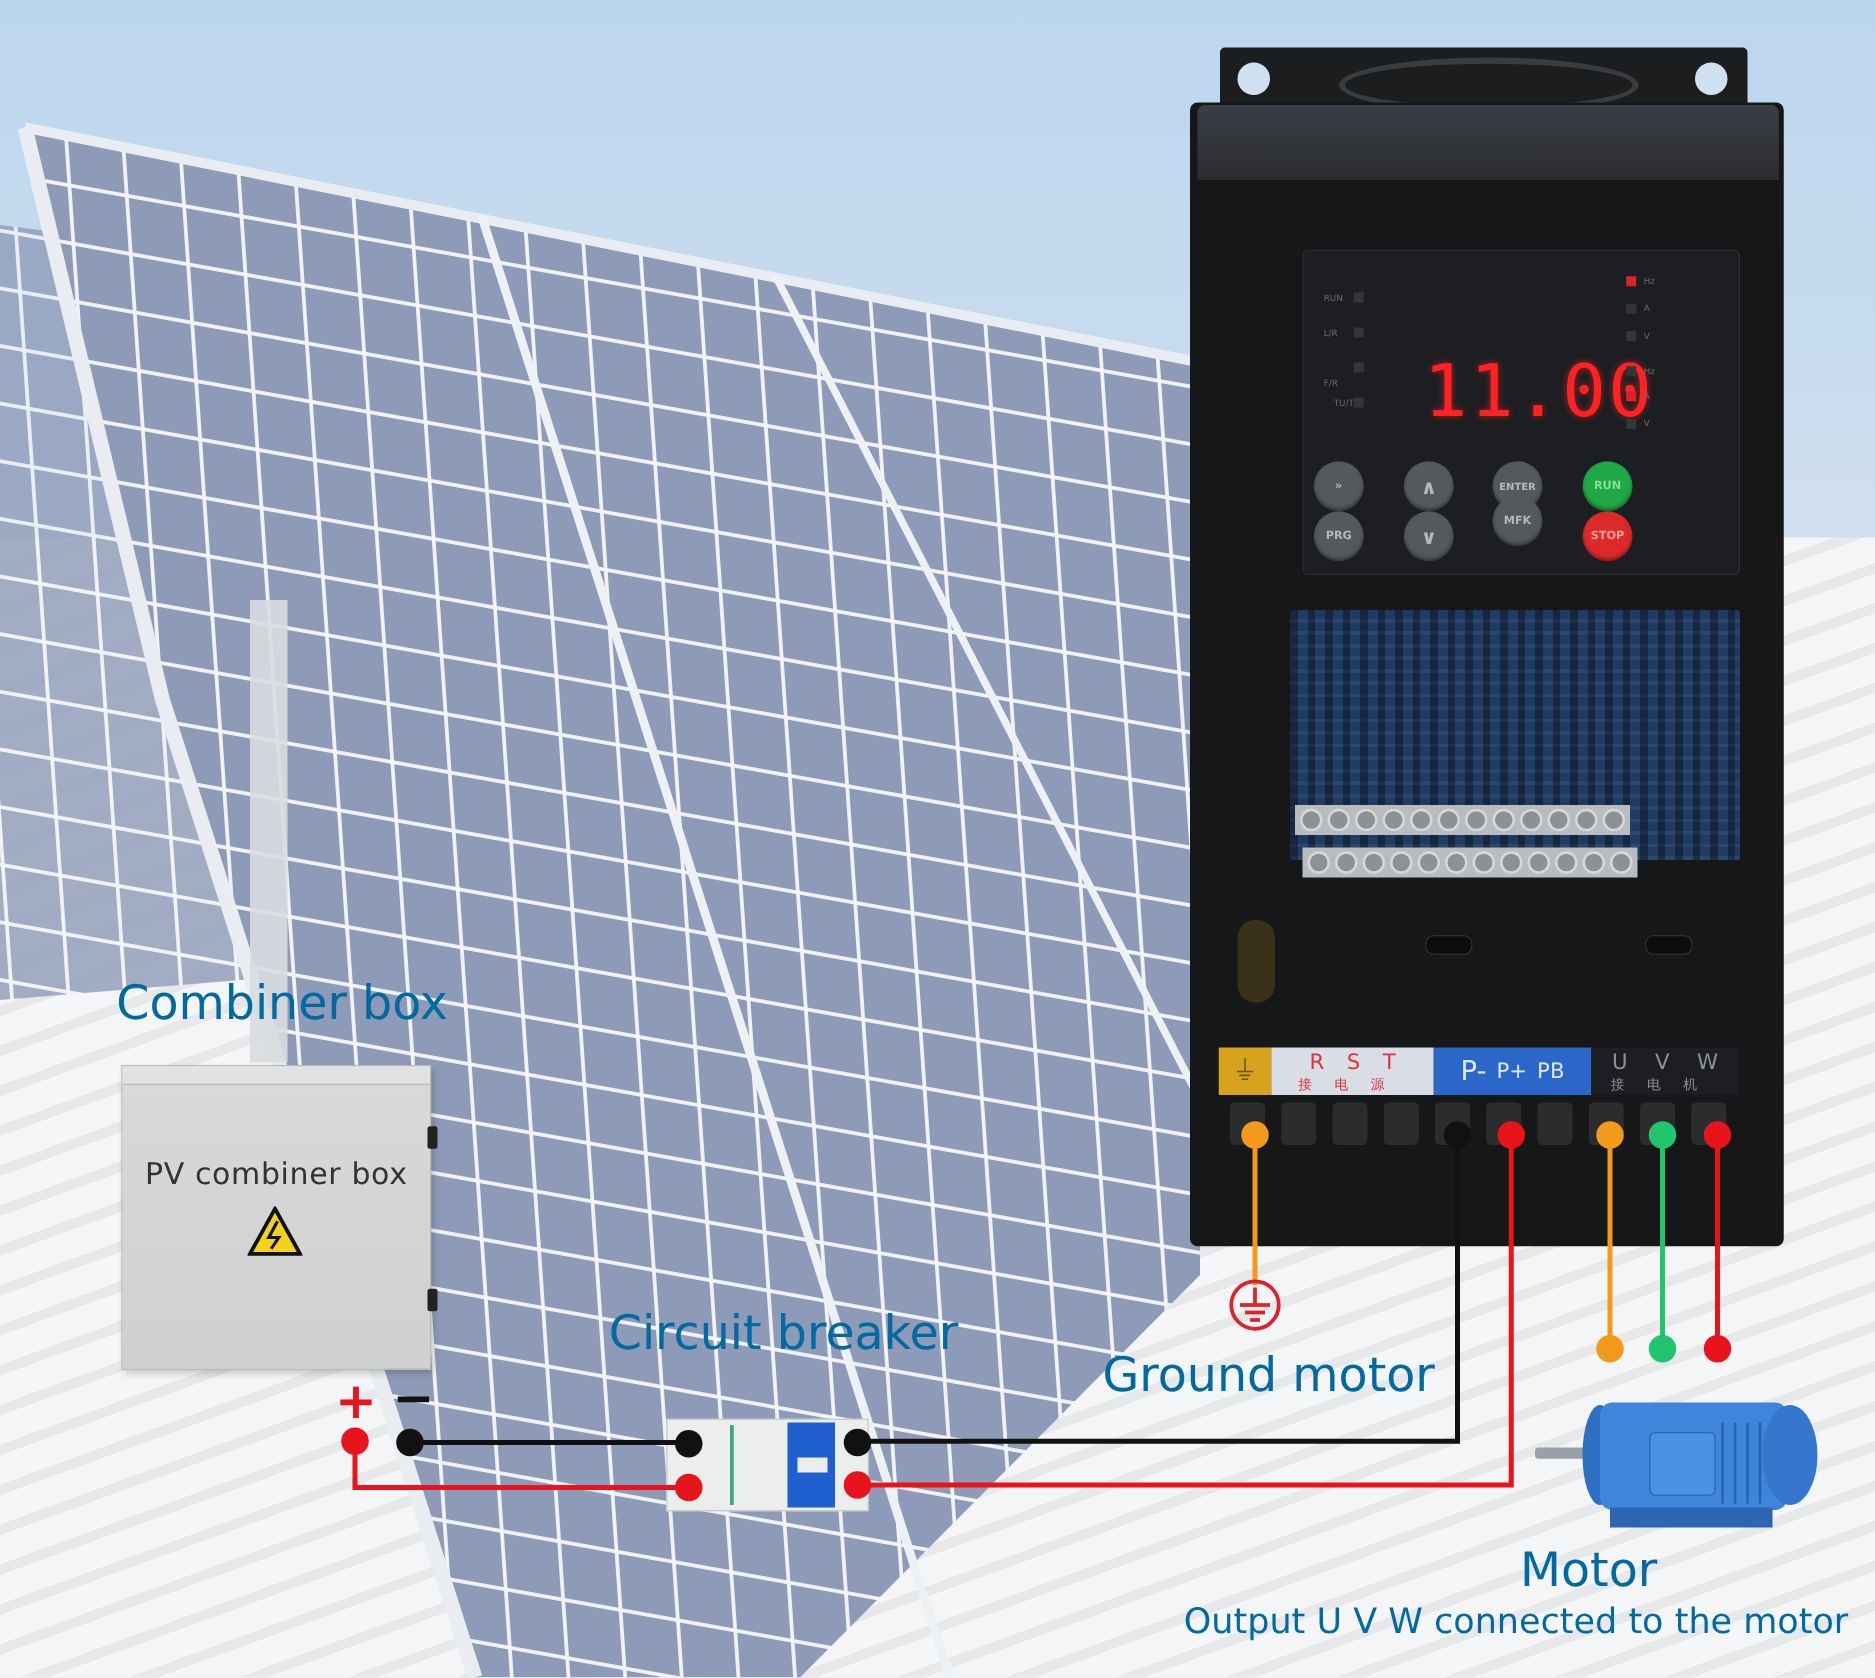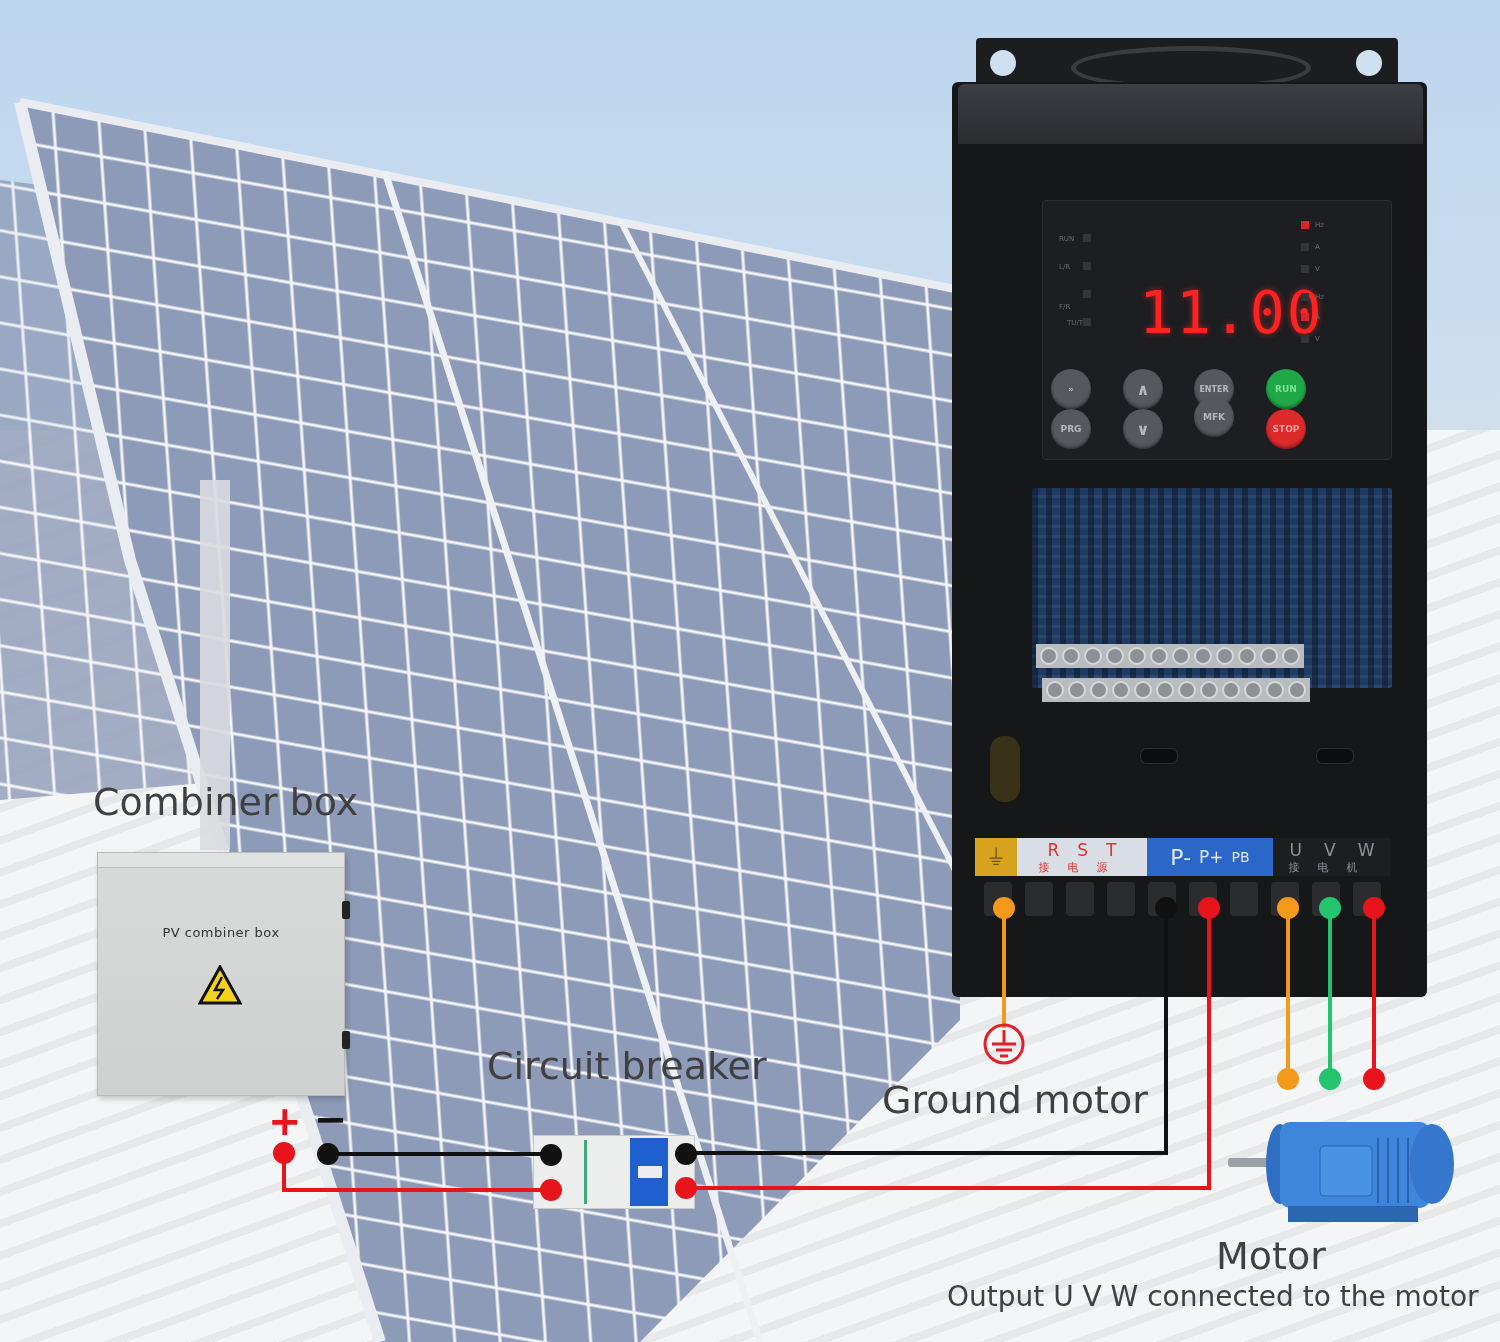--- a/index.html
+++ b/index.html
@@ -3,26 +3,26 @@
 <meta charset="utf-8">
 <style>
   html,body{margin:0;padding:0;}
   body{width:1500px;height:1342px;position:relative;overflow:hidden;
     font-family:"DejaVu Sans","Liberation Sans",sans-serif;background:#eef0f2;}
   .sky{position:absolute;left:0;top:0;width:1500px;height:520px;
     background:linear-gradient(180deg,#bcd6ee 0%,#c9dcef 60%,#d8e2ec 100%);}
   .roof{position:absolute;left:0;top:430px;width:1500px;height:912px;
     background:repeating-linear-gradient(160deg,#f4f5f6 0px,#f4f5f6 22px,#e6e8ea 22px,#e6e8ea 30px);}
   .panel{position:absolute;}
-  .label{position:absolute;color:#404040;font-family:"DejaVu Sans","Liberation Sans",sans-serif;white-space:nowrap;}
+  .label{position:absolute;color:#0369a1;font-family:"DejaVu Sans","Liberation Sans",sans-serif;white-space:nowrap;}
   
   .cbox{position:absolute;left:97px;top:852px;width:246px;height:242px;
     background:linear-gradient(180deg,#d8d9d9,#cfd0d0);border:1px solid #b9bbbb;box-shadow:2px 3px 6px rgba(0,0,0,.2);}
   .cbox .lid{position:absolute;left:0;top:0;width:100%;height:14px;background:#e1e2e2;border-bottom:1px solid #bbb;}
-  .cbox .txt{position:absolute;left:0;top:72px;width:100%;text-align:center;font-size:13px;color:#333;letter-spacing:0.5px;}
+  .cbox .txt{position:absolute;left:0;top:72px;width:100%;text-align:center;font-size:24px;color:#333;letter-spacing:0.5px;}
   .cbox .warn{position:absolute;left:100px;top:112px;width:44px;height:40px;}
   .hinge{position:absolute;right:-6px;width:8px;height:18px;background:#222;border-radius:2px;}
   
   .vfd{position:absolute;left:952px;top:82px;width:475px;height:915px;background:#151718;border-radius:6px;}
   .fan{position:absolute;left:976px;top:38px;width:422px;height:50px;background:#1b1d1f;border-radius:4px;}
   .fan .hole{position:absolute;top:12px;width:26px;height:26px;border-radius:50%;background:#cfe0f0;}
   .fan .grill{position:absolute;left:95px;top:8px;width:230px;height:34px;border:5px solid #3a3d40;border-radius:50%;}
   .topcap{position:absolute;left:958px;top:84px;width:465px;height:60px;background:linear-gradient(180deg,#3b3e44,#2a2c30);border-radius:6px 6px 0 0;}
   .keypad{position:absolute;left:1042px;top:200px;width:348px;height:258px;background:#1c1e21;border-radius:4px;border:1px solid #2c2e31;}
   .seg{position:absolute;color:#ff2222;font-family:"DejaVu Sans Mono","Liberation Mono",monospace;font-size:58px;letter-spacing:2px;text-shadow:0 0 6px rgba(255,40,40,.6);}
@@ -153,21 +153,21 @@
     <div style="display:flex;gap:18px;font-size:17px;color:#d33;">
       <span>R</span>
       <span>S</span>
       <span>T</span>
     </div>
     <div style="font-size:11px;color:#d33;letter-spacing:18px;">接电源</div>
   </div>
   <div style="width:126px;background:#2b67c8;color:#dfe8f7;gap:8px;">
     <span>P-</span>
     <span style="font-size:17px;">P+</span>
-    <span style="font-size:14px;">PB</span>
+    <span style="font-size:17px;">PB</span>
   </div>
   <div style="width:118px;background:#1c1e21;color:#8c9096;flex-direction:column;">
     <div style="display:flex;gap:22px;font-size:17px;">
       <span>U</span>
       <span>V</span>
       <span>W</span>
     </div>
     <div style="font-size:11px;letter-spacing:18px;">接电机</div>
   </div>
 </div>

